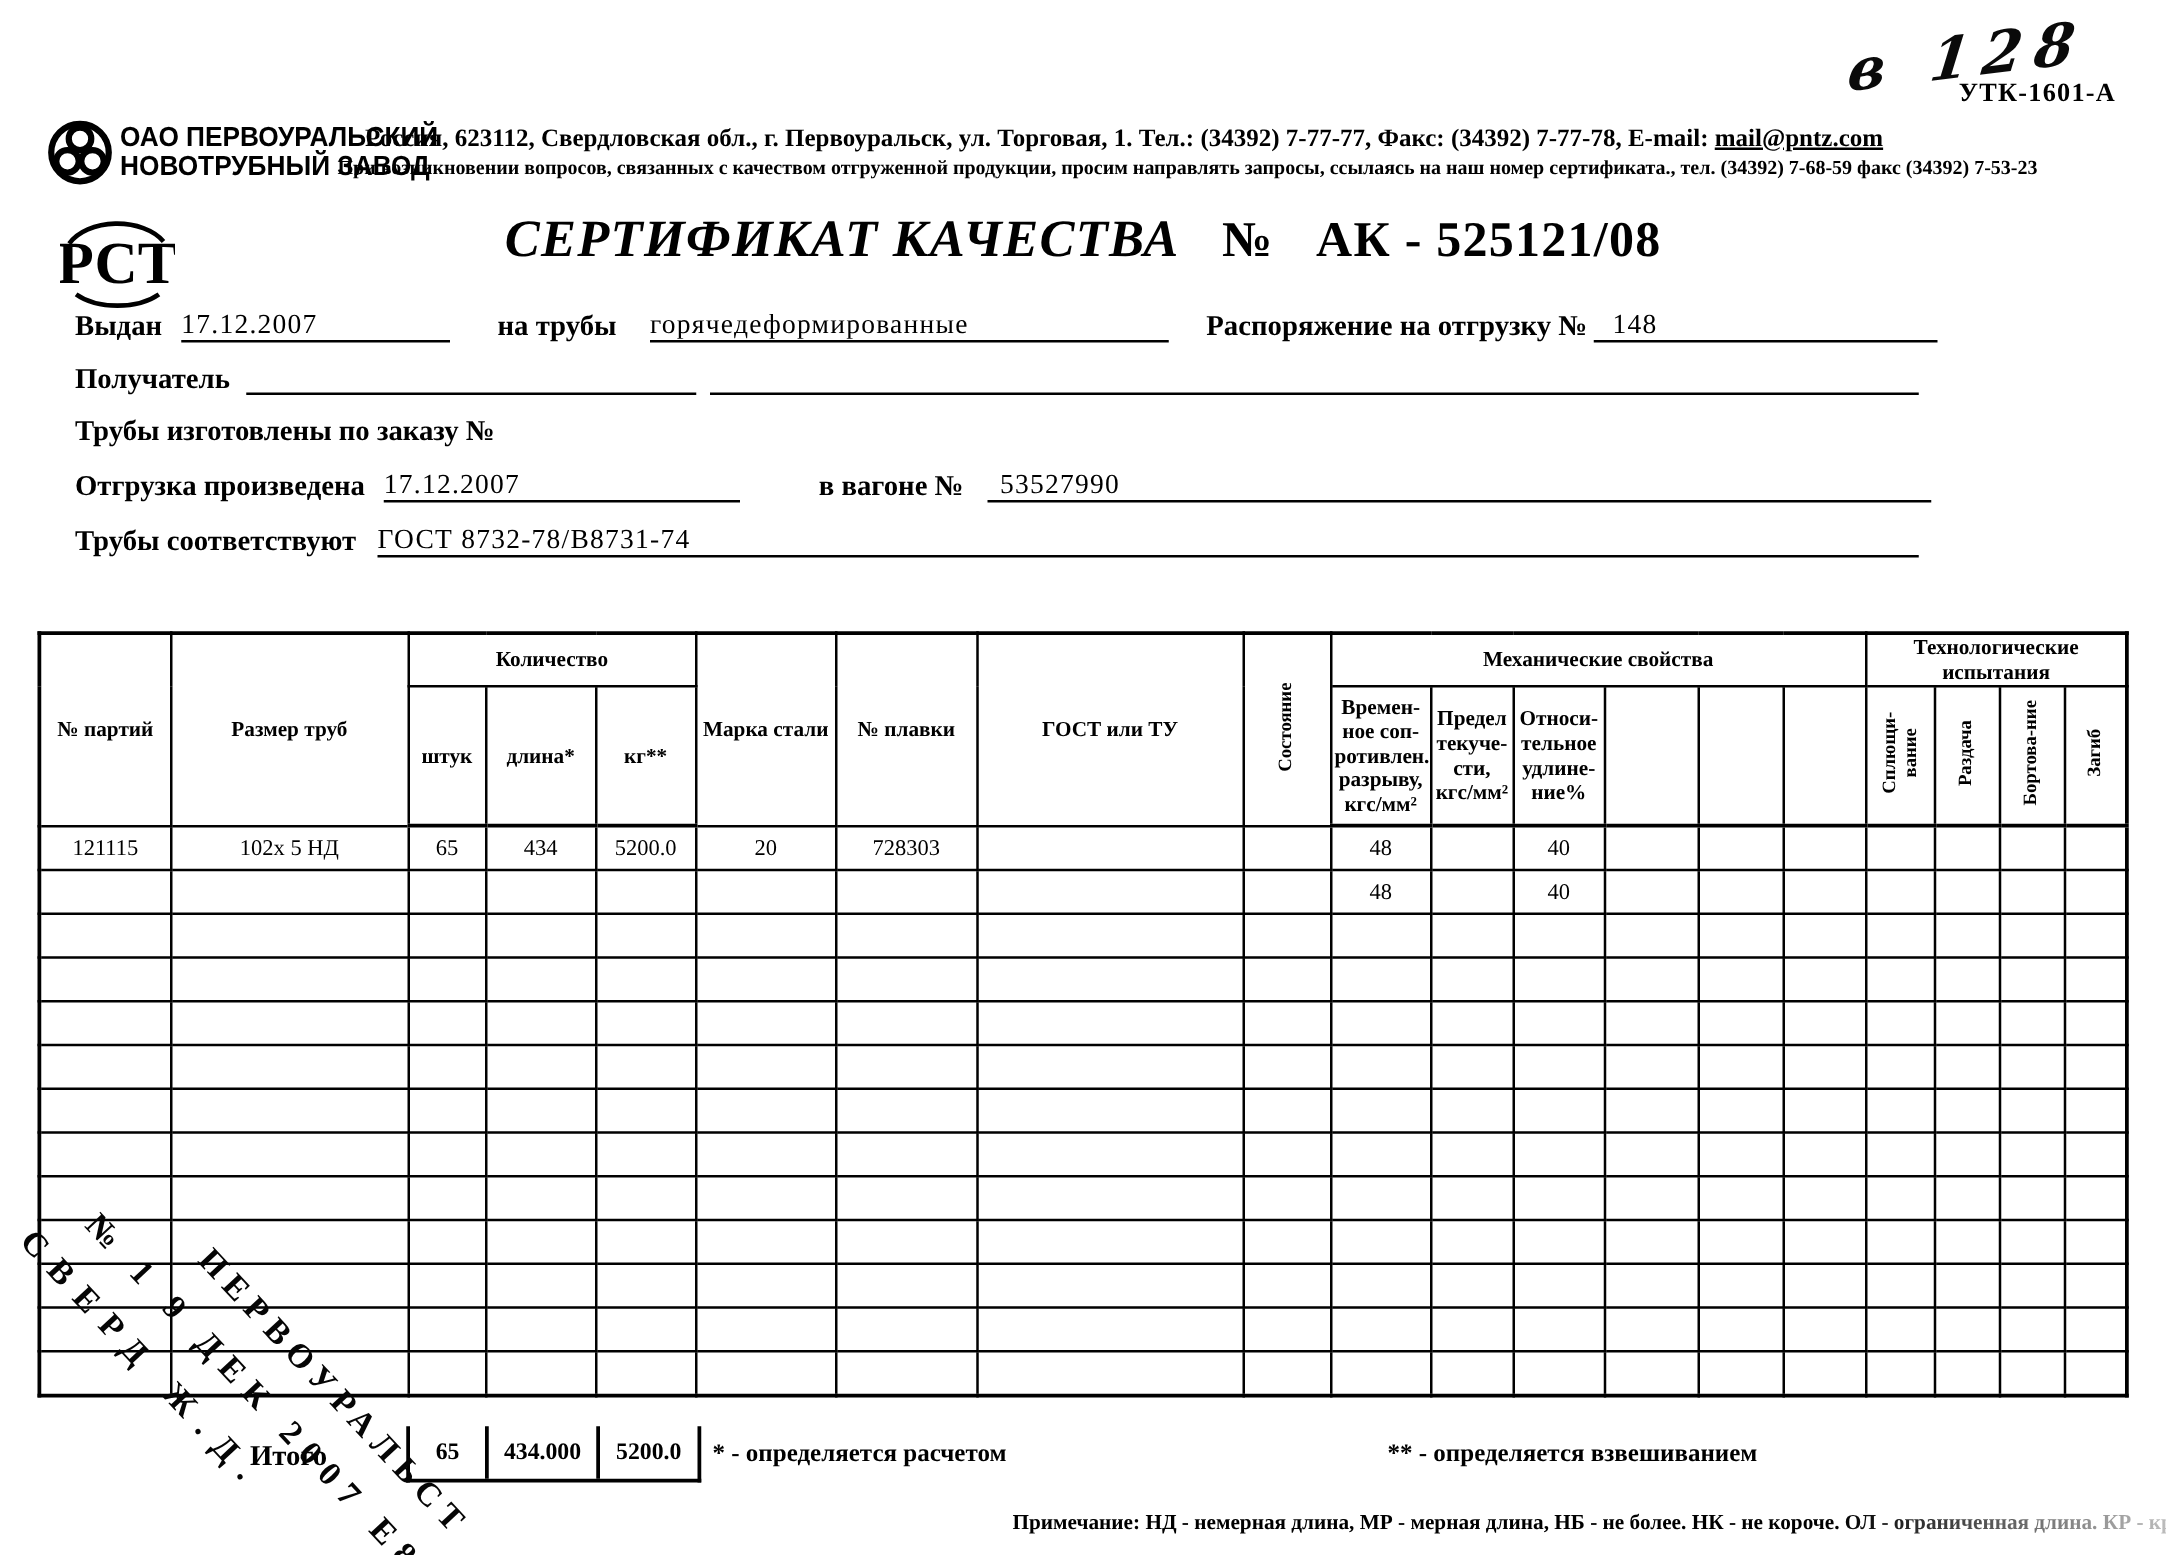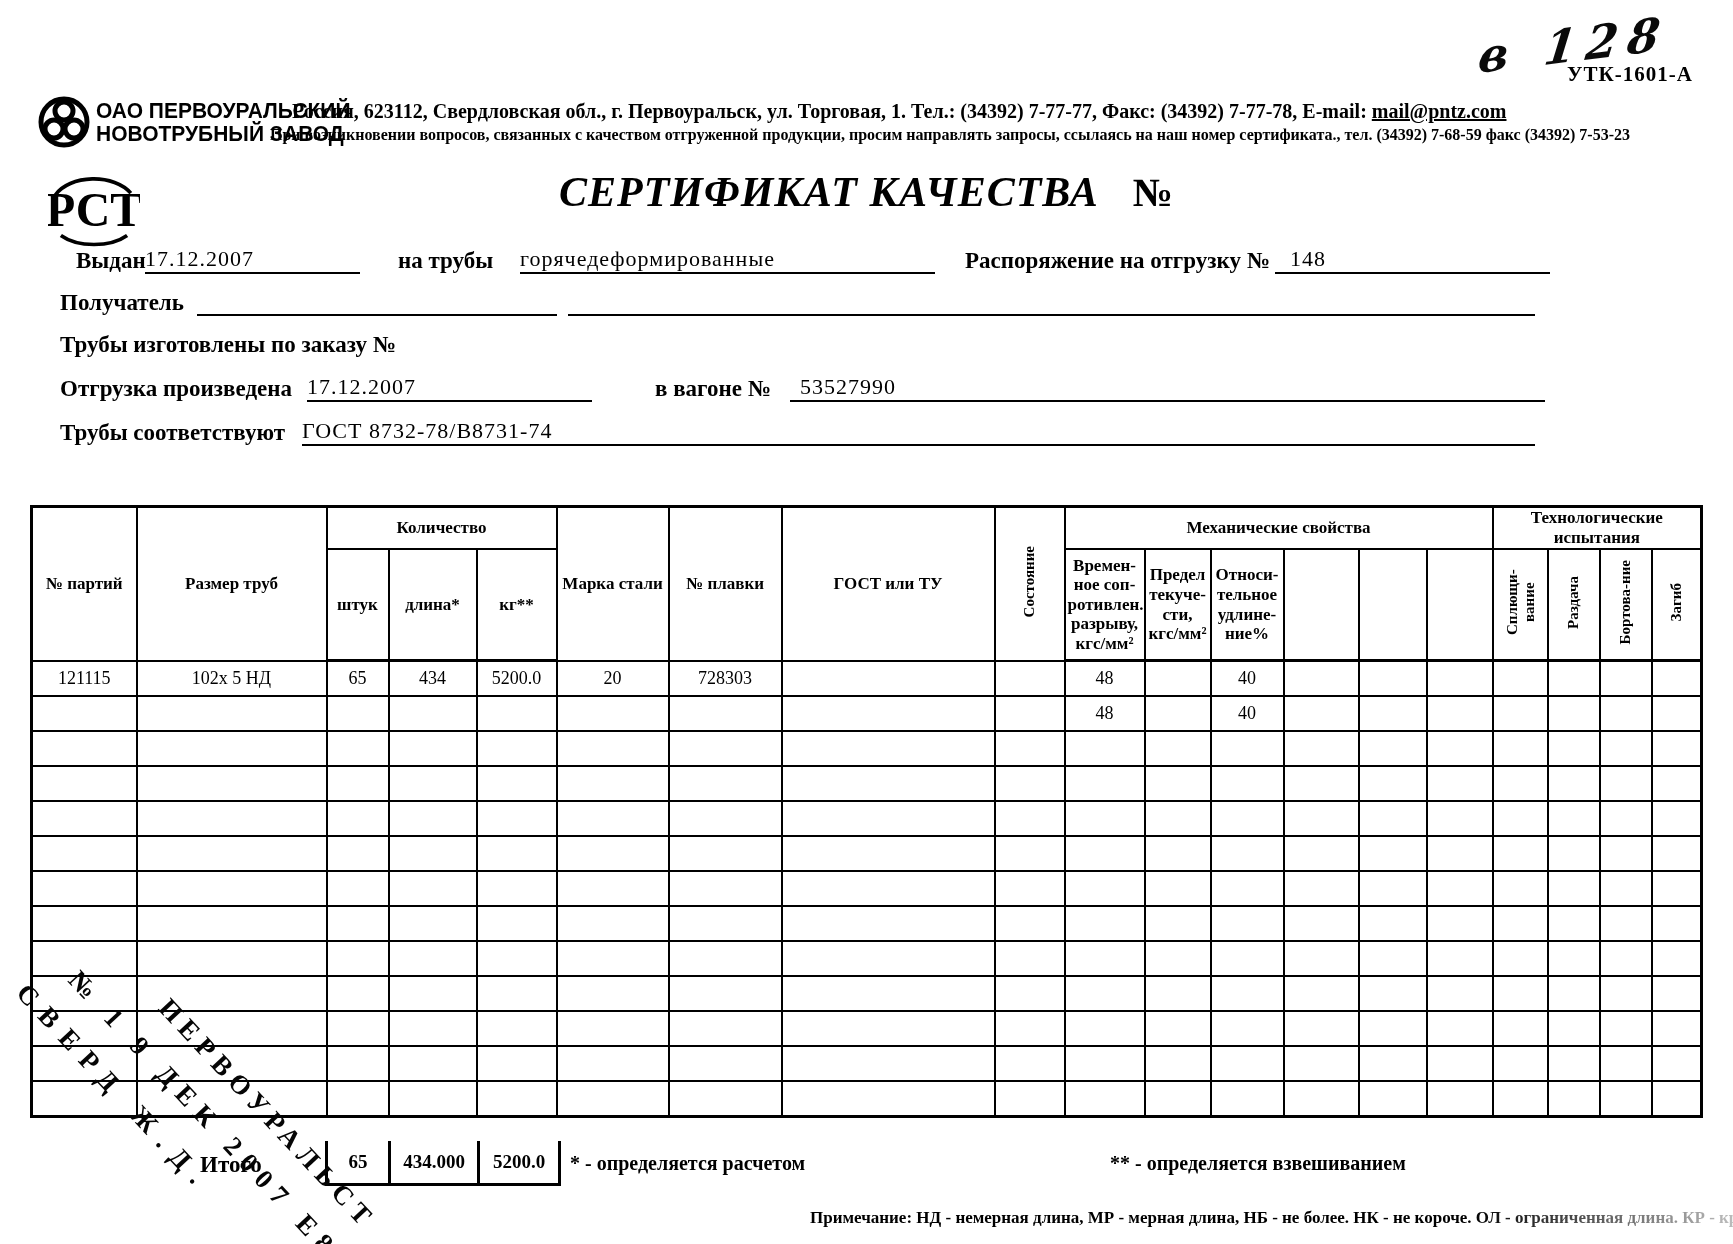--- a/index.html
+++ b/index.html
@@ -109,23 +109,24 @@
   </svg>
 
   <div class="abs addr1" style="left:292px;top:100px;">
     <span>Россия, 623112, Свердловская обл., г. Первоуральск, ул. Торговая, 1. Тел.: (34392) 7-77-77, Факс: (34392) 7-77-78,  E-mail: </span><span class="email">mail@pntz.com</span>
   </div>
   <div class="abs addr2" style="left:246px;top:126px;padding-left:24px;">При возникновении вопросов, связанных с качеством отгруженной продукции, просим направлять запросы, ссылаясь на наш номер сертификата., тел. (34392) 7-68-59 факс (34392) 7-53-23</div>
 
   <div class="abs title-row">
     <span class="title-main">СЕРТИФИКАТ КАЧЕСТВА</span>
     <span class="title-num">№</span>
+    <span class="title-num">АК -  525121/08</span>
   </div>
 
-  <div class="abs fld" style="left:60px;top:248px;margin-left:16px;">Выдан</div>
+  <div class="abs fld" style="left:60px;top:248px;">Выдан</div>
   <div class="abs val" style="left:145px;top:246px;width:215px;">17.12.2007</div>
   <div class="abs fld" style="left:398px;top:248px;">на трубы</div>
   <div class="abs val" style="left:520px;top:246px;width:415px;">горячедеформированные</div>
   <div class="abs fld" style="left:965px;top:248px;text-align:center;">Распоряжение на отгрузку №</div>
   <div class="abs val" style="left:1275px;top:246px;width:260px;padding-left:15px;">148</div>
 
   <div class="abs fld" style="left:60px;top:290px;">Получатель</div>
   <div class="abs uline" style="left:197px;top:290px;width:360px;"></div>
   <div class="abs uline" style="left:568px;top:290px;width:967px;"></div>
 

